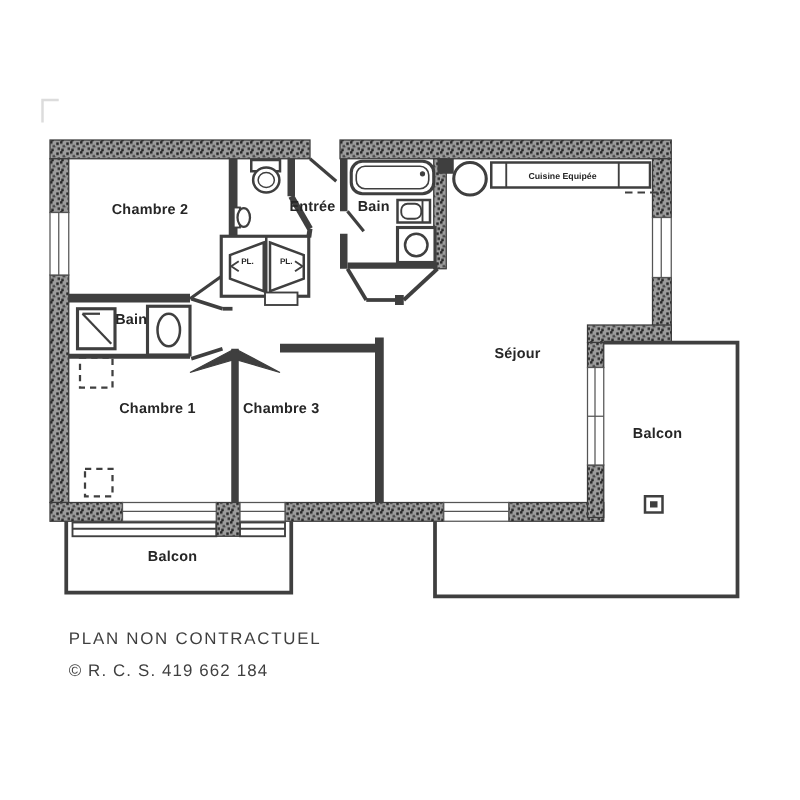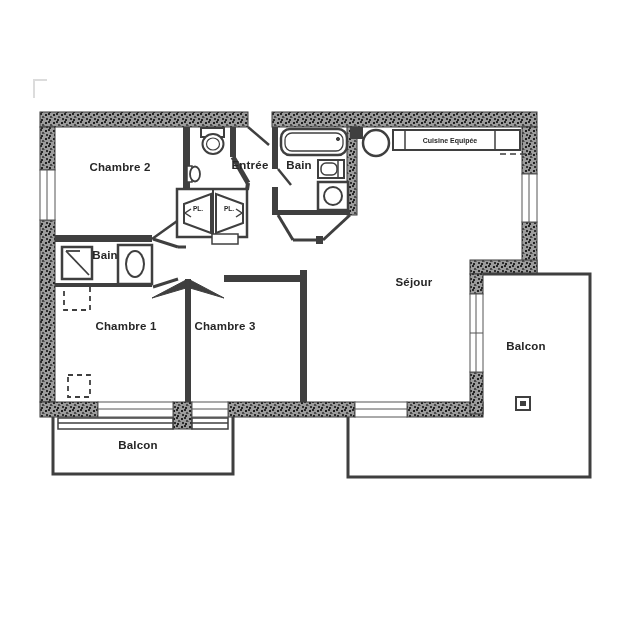--- a/index.html
+++ b/index.html
@@ -207,13 +207,15 @@
     <text class="room-label" x="225" y="313">Chambre 3</text>
     <text class="room-label" x="414" y="269">Séjour</text>
     <text class="room-label" x="138" y="432">Balcon</text>
     <text class="room-label" x="526" y="333">Balcon</text>
     <text class="tiny-label" x="198" y="194">PL.</text>
     <text class="tiny-label" x="229" y="194">PL.</text>
   </g>
 </svg>
 
   
+  <div class="footer-line l1">PLAN NON CONTRACTUEL</div>
+  <div class="footer-line l2">© R. C. S. 419 662 184</div>
 </div>
 
 </body></html>

